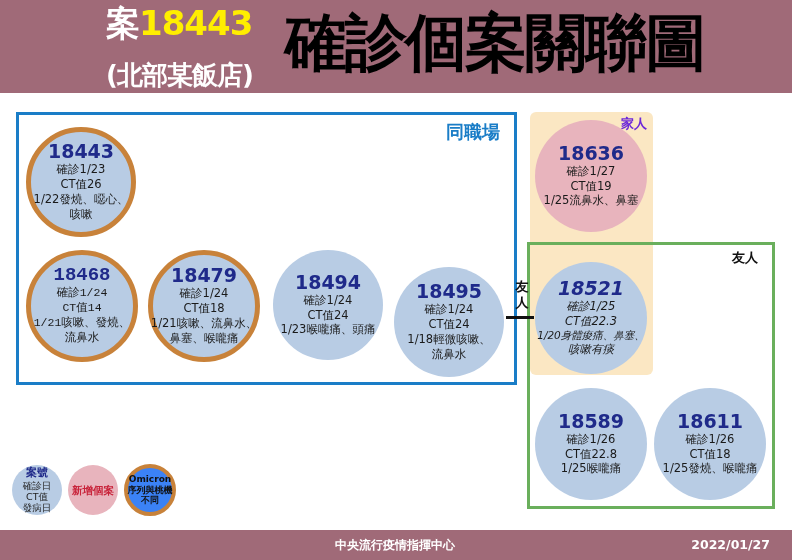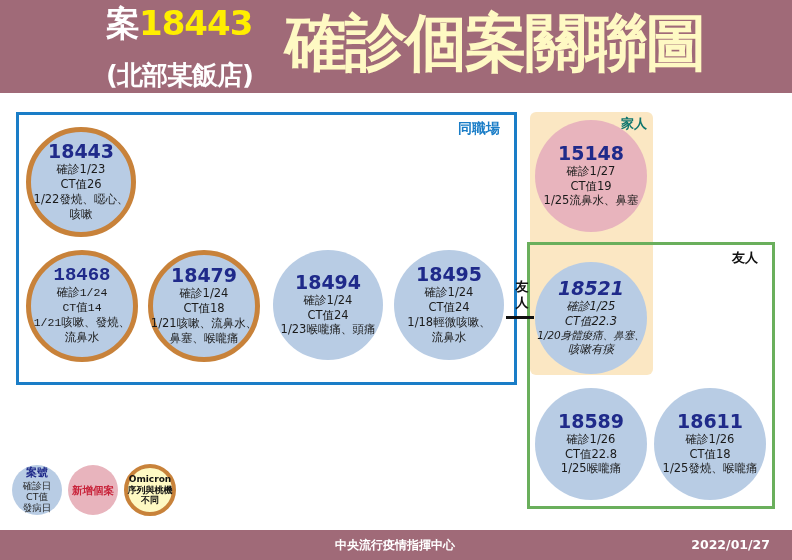--- a/index.html
+++ b/index.html
@@ -4,48 +4,48 @@
 <style>
   * { box-sizing: border-box; margin: 0; padding: 0; }
   html, body { width: 792px; height: 560px; overflow: hidden; background: #ffffff; }
   body { position: relative; font-family: "DejaVu Sans", "Liberation Sans", sans-serif; }
 
   .header { position: absolute; left: 0; top: 0; width: 792px; height: 93px; background: #a06a78; }
   .title-left { position: absolute; left: 106px; top: 6px; width: 180px; color: #fff; font-weight: bold; line-height: 1; }
   .title-left .l1 { font-size: 34px; letter-spacing: -1px; white-space: nowrap; }
   .title-left .l1 .num { color: #ffee00; }
   .title-left .l2 { font-size: 26px; margin-top: 22px; letter-spacing: -1px; white-space: nowrap; }
-  .title-main { position: absolute; left: 285px; top: 12px; color: #fef9c3; font-weight: bold; font-size: 62px; letter-spacing: -2px; line-height: 1; white-space: nowrap; }
+  .title-main { position: absolute; left: 285px; top: 12px; color: #000000; font-weight: bold; font-size: 62px; letter-spacing: -2px; line-height: 1; white-space: nowrap; }
 
   .box-workplace { position: absolute; left: 16px; top: 112px; width: 501px; height: 273px; border: 3px solid #1a7dc7; }
-  .box-workplace .lbl { position: absolute; right: 14px; top: 5px; color: #1a7dc7; font-weight: bold; font-size: 14px; }
+  .box-workplace .lbl { position: absolute; right: 14px; top: 5px; color: #1a7dc7; font-weight: bold; font-size: 18px; }
 
   .box-family { position: absolute; left: 530px; top: 112px; width: 123px; height: 263px; background: #fbe7c3; border-radius: 6px; }
-  .box-family .lbl { position: absolute; right: 6px; top: 3px; color: #0f766e; font-weight: bold; font-size: 13px; }
+  .box-family .lbl { position: absolute; right: 6px; top: 3px; color: #6d28d9; font-weight: bold; font-size: 13px; }
 
   .box-friend { position: absolute; left: 527px; top: 242px; width: 248px; height: 267px; border: 3px solid #6aaf5c; }
   .box-friend .lbl { position: absolute; right: 14px; top: 4px; color: #111; font-weight: bold; font-size: 13px; }
 
   .circle { position: absolute; border-radius: 50%; display: flex; flex-direction: column; align-items: center; justify-content: center; text-align: center; color: #1a1a1a; }
   .circle.blue { background: #b8cce4; }
   .circle.pink { background: #e8b4bd; }
   .circle.ring { border: 5px solid #c8823a; }
   .circle .id { color: #1f2a8a; font-weight: bold; font-size: 19px; line-height: 1.05; }
   .circle .ln { font-size: 11.5px; line-height: 1.3; white-space: nowrap; }
 
   .connector { position: absolute; left: 506px; top: 316px; width: 28px; height: 3px; background: #111; }
   .conn-label { position: absolute; left: 515px; top: 279px; width: 14px; font-weight: bold; font-size: 13px; line-height: 16px; color: #111; text-align: center; }
 
   .legend-circle { position: absolute; border-radius: 50%; display: flex; flex-direction: column; align-items: center; justify-content: center; text-align: center; }
   .legend-circle .t { font-size: 9.5px; line-height: 1.2; white-space: nowrap; color: #222; }
   .lg1 { left: 12px; top: 465px; width: 50px; height: 50px; background: #b8cce4; }
   .lg1 .title { color: #1f2a8a; font-weight: bold; font-size: 11px; }
   .lg2 { left: 68px; top: 465px; width: 50px; height: 50px; background: #e8b4bd; }
   .lg2 .t { color: #c8233a; font-weight: bold; font-size: 10.5px; }
-  .lg3 { left: 124px; top: 464px; width: 52px; height: 52px; background: #fef9c3; border: 4px solid #c8823a; }
+  .lg3 { left: 124px; top: 464px; width: 52px; height: 52px; background: #3b82f6; border: 4px solid #c8823a; }
   .lg3 .t { font-weight: bold; font-size: 9px; color: #111; }
 
   .footer { position: absolute; left: 0; top: 530px; width: 792px; height: 30px; background: #a06a78; padding-left: 8px; }
   .footer .org { position: absolute; left: 335px; top: 7px; color: #fff; font-weight: bold; font-size: 12px; }
   .footer .date { position: absolute; right: 22px; top: 7px; color: #fff; font-weight: bold; font-size: 12.5px; text-align: center; }
 </style>
 </head>
 <body>
 
 <div class="header">
@@ -93,30 +93,30 @@
   <div class="ln">鼻塞、喉嚨痛</div>
 </div>
 
 <div class="circle blue" style="left:273px; top:250px; width:110px; height:110px;">
   <div class="id">18494</div>
   <div class="ln">確診1/24</div>
   <div class="ln">CT值24</div>
   <div class="ln">1/23喉嚨痛、頭痛</div>
 </div>
 
-<div class="circle blue" style="left:394px; top:250px; width:110px; height:110px;">
+<div class="circle blue" style="left:394px; top:267px; width:110px; height:110px;">
   <div class="id">18495</div>
   <div class="ln">確診1/24</div>
   <div class="ln">CT值24</div>
   <div class="ln">1/18輕微咳嗽、</div>
   <div class="ln">流鼻水</div>
 </div>
 
 <div class="circle pink" style="left:535px; top:120px; width:112px; height:112px;">
-  <div class="id">15148</div>
+  <div class="id">18636</div>
   <div class="ln">確診1/27</div>
   <div class="ln">CT值19</div>
   <div class="ln">1/25流鼻水、鼻塞</div>
 </div>
 
 <div class="circle blue" style="left:535px; top:262px; width:112px; height:112px;font-style:italic;">
   <div class="id">18521</div>
   <div class="ln">確診1/25</div>
   <div class="ln">CT值22.3</div>
   <div class="ln" style="font-size:10.5px;">1/20身體痠痛、鼻塞、</div>

